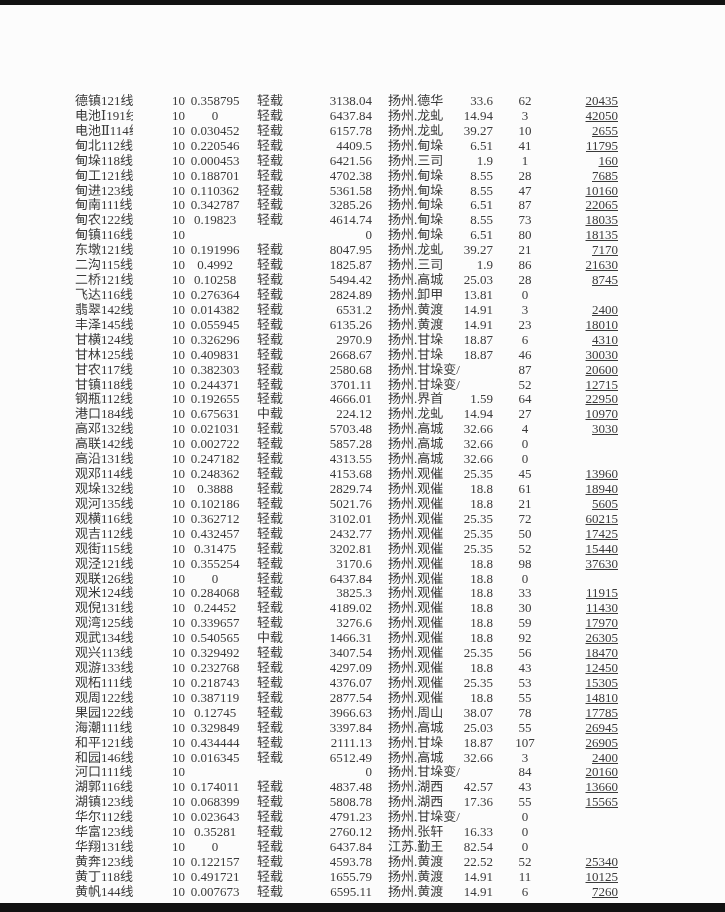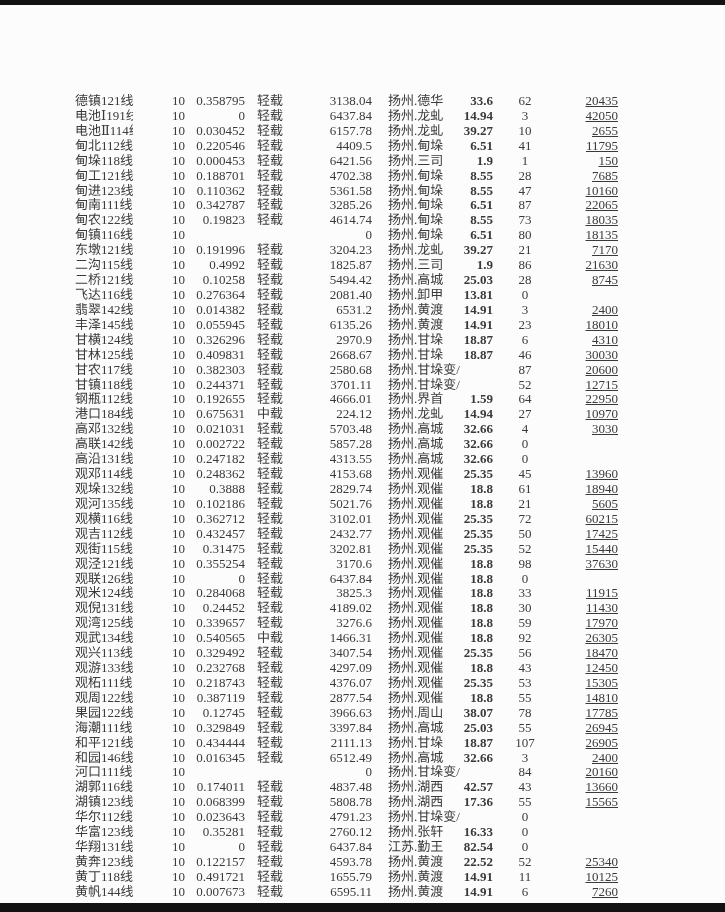--- a/index.html
+++ b/index.html
@@ -19,25 +19,25 @@
     position:absolute;top:53px;left:75px;width:540px;
     color:#3a3a3a;font-size:13px;
   }
   .row{
     display:flex;height:14.93px;line-height:14.9px;
     white-space:nowrap;align-items:baseline;
   }
   .cell{flex:none;display:block;}
   .c-name {width:58px;text-align:left;overflow:hidden;}
   .c-kv   {width:52px;text-align:right;}
-  .c-ratio{width:60px;text-align:right;}
+  .c-ratio{width:60px;text-align:center;}
   .c-level{width:40px;padding-left:5px;text-align:center;overflow:hidden;}
   .c-v1   {width:82px;text-align:right;margin-top:36px;}
   .c-loc  {width:72px;margin-left:16px;text-align:left;overflow:hidden;}
-  .c-v2   {width:33px;text-align:right;font-weight:bold;}
+  .c-v2   {width:33px;text-align:right;}
   .c-n    {width:64px;text-align:center;}
   .c-v3   {width:61px;text-align:right;text-decoration:underline;}
 </style>
 </head>
 <body>
 
 <div class="screen-bar bar-top"></div>
 
 <div class="report-page">
   <div class="line-table">
@@ -87,21 +87,21 @@
   </div>
       <div class="row">
     <span class="cell c-name">甸垛118线</span>
     <span class="cell c-kv">10</span>
     <span class="cell c-ratio">0.000453</span>
     <span class="cell c-level">轻载</span>
     <span class="cell c-v1">6421.56</span>
     <span class="cell c-loc">扬州.三司</span>
     <span class="cell c-v2">1.9</span>
     <span class="cell c-n">1</span>
-    <span class="cell c-v3">150</span>
+    <span class="cell c-v3">160</span>
   </div>
       <div class="row">
     <span class="cell c-name">甸工121线</span>
     <span class="cell c-kv">10</span>
     <span class="cell c-ratio">0.188701</span>
     <span class="cell c-level">轻载</span>
     <span class="cell c-v1">4702.38</span>
     <span class="cell c-loc">扬州.甸垛</span>
     <span class="cell c-v2">8.55</span>
     <span class="cell c-n">28</span>
@@ -149,21 +149,21 @@
     <span class="cell c-loc">扬州.甸垛</span>
     <span class="cell c-v2">6.51</span>
     <span class="cell c-n">80</span>
     <span class="cell c-v3">18135</span>
   </div>
       <div class="row">
     <span class="cell c-name">东墩121线</span>
     <span class="cell c-kv">10</span>
     <span class="cell c-ratio">0.191996</span>
     <span class="cell c-level">轻载</span>
-    <span class="cell c-v1">3204.23</span>
+    <span class="cell c-v1">8047.95</span>
     <span class="cell c-loc">扬州.龙虬</span>
     <span class="cell c-v2">39.27</span>
     <span class="cell c-n">21</span>
     <span class="cell c-v3">7170</span>
   </div>
       <div class="row">
     <span class="cell c-name">二沟115线</span>
     <span class="cell c-kv">10</span>
     <span class="cell c-ratio">0.4992</span>
     <span class="cell c-level">轻载</span>
@@ -182,21 +182,21 @@
     <span class="cell c-loc">扬州.高城</span>
     <span class="cell c-v2">25.03</span>
     <span class="cell c-n">28</span>
     <span class="cell c-v3">8745</span>
   </div>
       <div class="row">
     <span class="cell c-name">飞达116线</span>
     <span class="cell c-kv">10</span>
     <span class="cell c-ratio">0.276364</span>
     <span class="cell c-level">轻载</span>
-    <span class="cell c-v1">2081.40</span>
+    <span class="cell c-v1">2824.89</span>
     <span class="cell c-loc">扬州.卸甲</span>
     <span class="cell c-v2">13.81</span>
     <span class="cell c-n">0</span>
     <span class="cell c-v3"></span>
   </div>
       <div class="row">
     <span class="cell c-name">翡翠142线</span>
     <span class="cell c-kv">10</span>
     <span class="cell c-ratio">0.014382</span>
     <span class="cell c-level">轻载</span>

